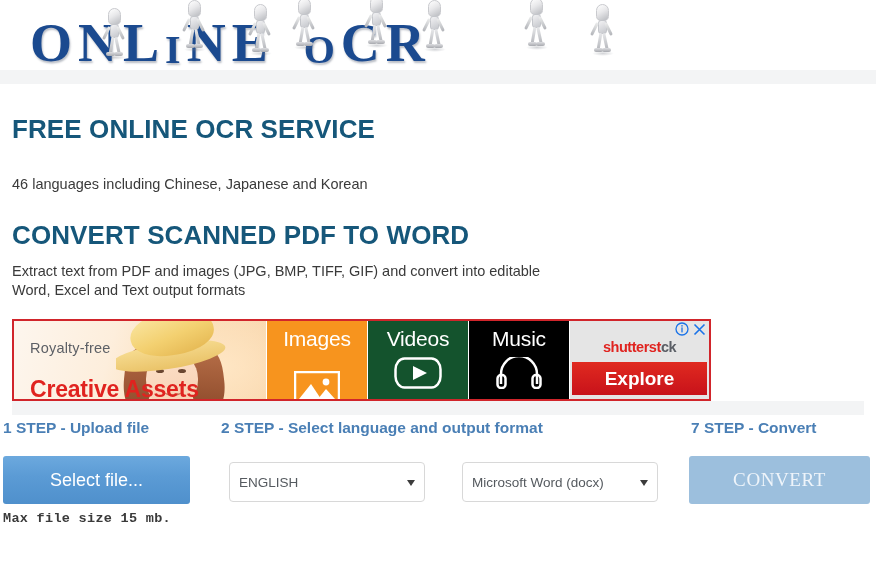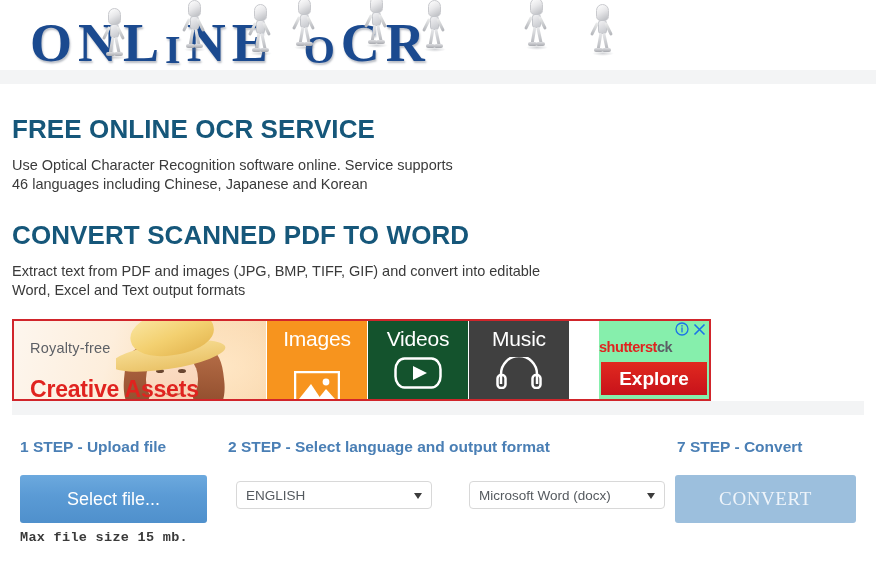--- a/index.html
+++ b/index.html
@@ -228,32 +228,31 @@
   .ad-tile-label {
     font-family: "Liberation Sans", sans-serif;
     font-size: 21px;
     color: #ffffff;
     line-height: 1;
     letter-spacing: -0.2px;
   }
   .tile-icon { margin-top: 8px; }
   #tile-images { background: #f7941e; gap: 14px; }
   #tile-videos { background: #14532d; }
-  #tile-music  { background: #404040; }
+  #tile-music  { background: #000000; }
   
   #ad-brand {
     position: relative;
     flex: 1;
-    background: #86efac;
+    background: #e5e5e5;
     display: flex;
     flex-direction: column;
-    align-items: flex-start;
+    align-items: center;
     justify-content: flex-start;
     border-left: 1px solid #ffffff;
-    margin-left: 29px;
   }
   #ad-controls {
     position: absolute;
     right: 3px; top: 1px;
     display: flex;
     gap: 4px;
     align-items: center;
   }
   #ad-brand-logo {
     margin-top: 18px;
@@ -275,22 +274,22 @@
     font-size: 19px;
     font-weight: bold;
     display: flex;
     align-items: center;
     justify-content: center;
   }
 
   
   #steps {
     display: flex;
-    padding: 0 20px;
-    margin-top: 23px;
+    padding: 0 3px;
+    margin-top: 4px;
   }
   .step-col { position: relative; }
   #step-1 { width: 218px; }
   #step-2 { width: 458px; }
   #step-3 { flex: 1; }
   .step-title {
     color: #4a7fb5;
     font-size: 15.5px;
     font-weight: bold;
     white-space: nowrap;
@@ -317,21 +316,21 @@
     color: #3a3a3a;
     letter-spacing: 0.3px;
   }
   .select-wrap {
     position: relative;
     display: inline-block;
     margin-top: 25px;
   }
   .fake-select {
     position: relative;
-    height: 28px;
+    height: 40px;
     border: 1px solid #d8d8d8;
     border-radius: 4px;
     background: #ffffff;
     color: #555a5f;
     font-family: "Liberation Sans", sans-serif;
     font-size: 13.5px;
     display: flex;
     align-items: center;
     padding: 0 26px 0 9px;
     cursor: pointer;
@@ -484,21 +483,21 @@
     <span class="logo-letter">R</span>
   </div>
 </div>
 
 <div id="divider-top"></div>
 
 <div id="content">
 
   <h1 id="h1-ocr">FREE ONLINE OCR SERVICE</h1>
   <p class="lede">
-    <span>Use Optical Character Recognition software online. Service supports</span><br>
+    <br>
     <span>46 languages including Chinese, Japanese and Korean</span>
   </p>
 
   <h1 id="h1-convert">CONVERT SCANNED PDF TO WORD</h1>
   <p class="lede">
     <span>Extract text from PDF and images (JPG, BMP, TIFF, GIF) and convert into editable</span><br>
     <span>Word, Excel and Text output formats</span>
   </p>
 
   <div id="ad">

